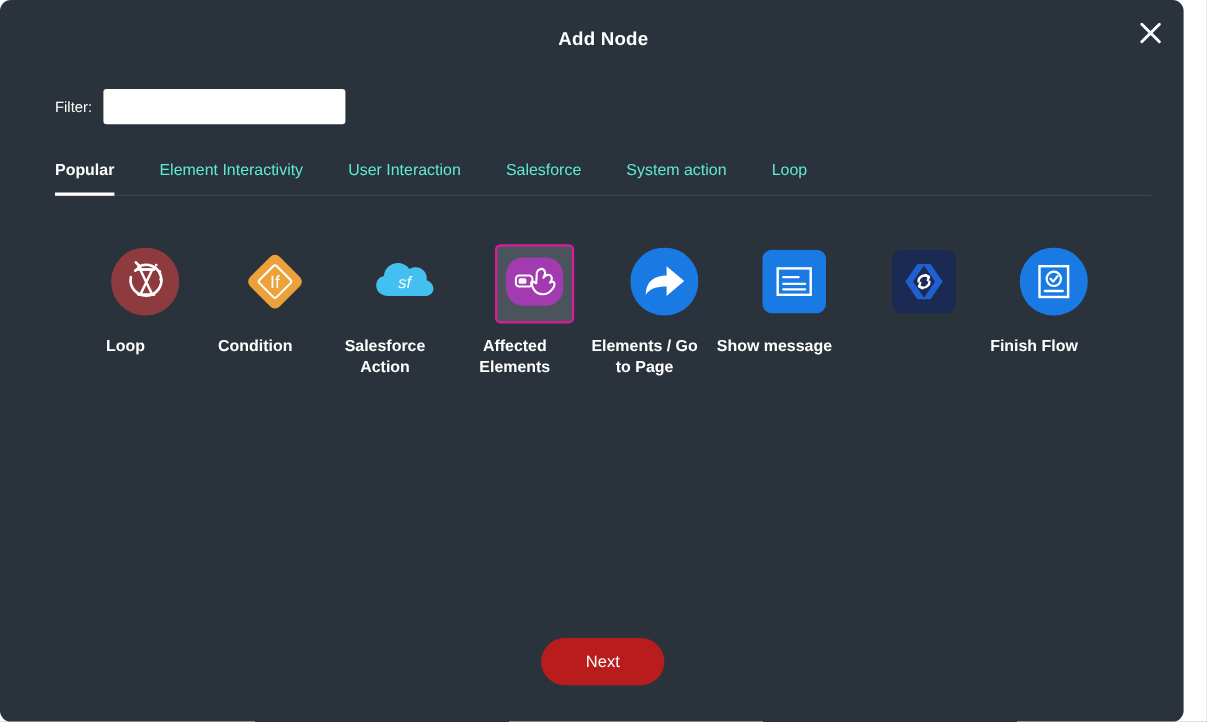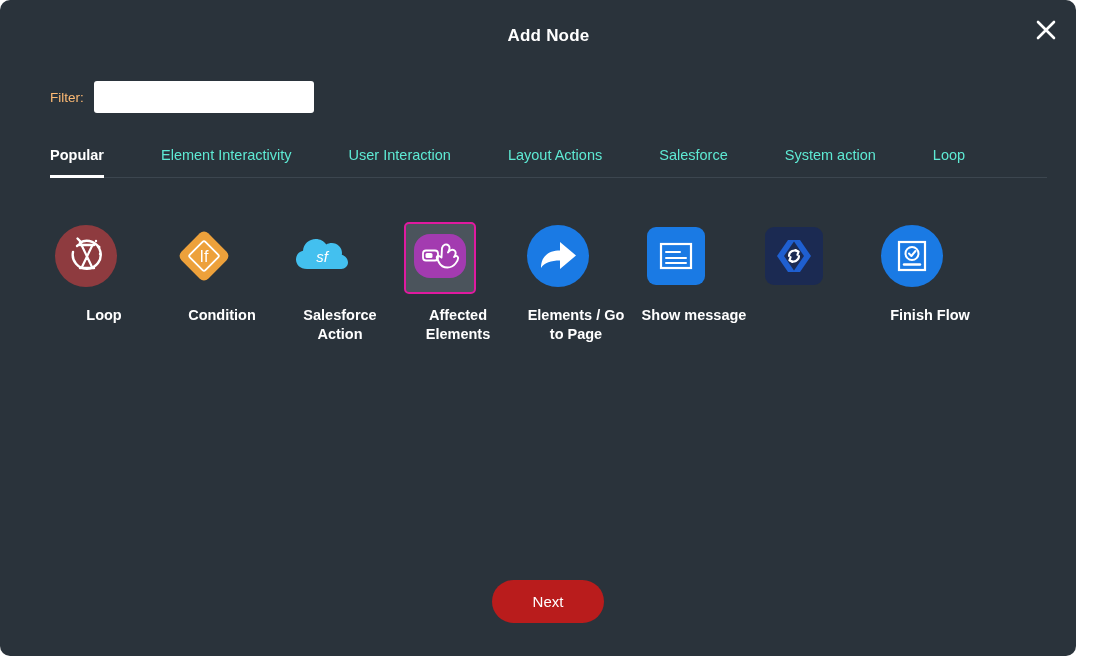--- a/index.html
+++ b/index.html
@@ -53,21 +53,21 @@
 
   
   .filter-row {
     position: absolute;
     left: 50px;
     top: 81px;
     display: flex;
     align-items: center;
   }
   .filter-label {
-    color: #fdba74;
+    color: #ffffff;
     font-size: 13.5px;
     margin-right: 10px;
   }
   .filter-input {
     width: 220px;
     height: 32px;
     border: none;
     border-radius: 3px;
     background: #ffffff;
     outline: none;
@@ -81,21 +81,20 @@
   
   .tabs {
     position: absolute;
     left: 50px;
     top: 147px;
     width: 997px;
     display: flex;
     align-items: flex-end;
     border-bottom: 1px solid #3c464f;
     box-sizing: border-box;
-    gap: 16px;
   }
   .tab {
     color: #5eead4;
     font-size: 14.5px;
     padding: 0 0 12px 0;
     margin-right: 41px;
     cursor: pointer;
     white-space: nowrap;
     border-bottom: 3px solid transparent;
     margin-bottom: -1px;
@@ -112,21 +111,21 @@
     left: 50px;
     top: 222px;
     width: 1000px;
     display: flex;
     align-items: flex-start;
   }
   .node {
     width: 118px;
     display: flex;
     flex-direction: column;
-    align-items: flex-start;
+    align-items: flex-end;
     cursor: pointer;
   }
   .node-icon-wrap {
     width: 72px;
     height: 72px;
     display: flex;
     align-items: center;
     justify-content: center;
     border-radius: 5px;
     border: 2px solid transparent;
@@ -177,21 +176,20 @@
 
   <div class="filter-row">
     <span class="filter-label">Filter:</span>
     <input class="filter-input" type="text" placeholder="" style="">
   </div>
 
   <div class="tabs">
     <div class="tab active">Popular</div>
     <div class="tab">Element Interactivity</div>
     <div class="tab">User Interaction</div>
-    <div class="tab">Layout Actions</div>
     <div class="tab">Salesforce</div>
     <div class="tab">System action</div>
     <div class="tab">Loop</div>
   </div>
 
   <div class="node-grid">
 
     <div class="node">
       <div class="node-icon-wrap">
         <span>

